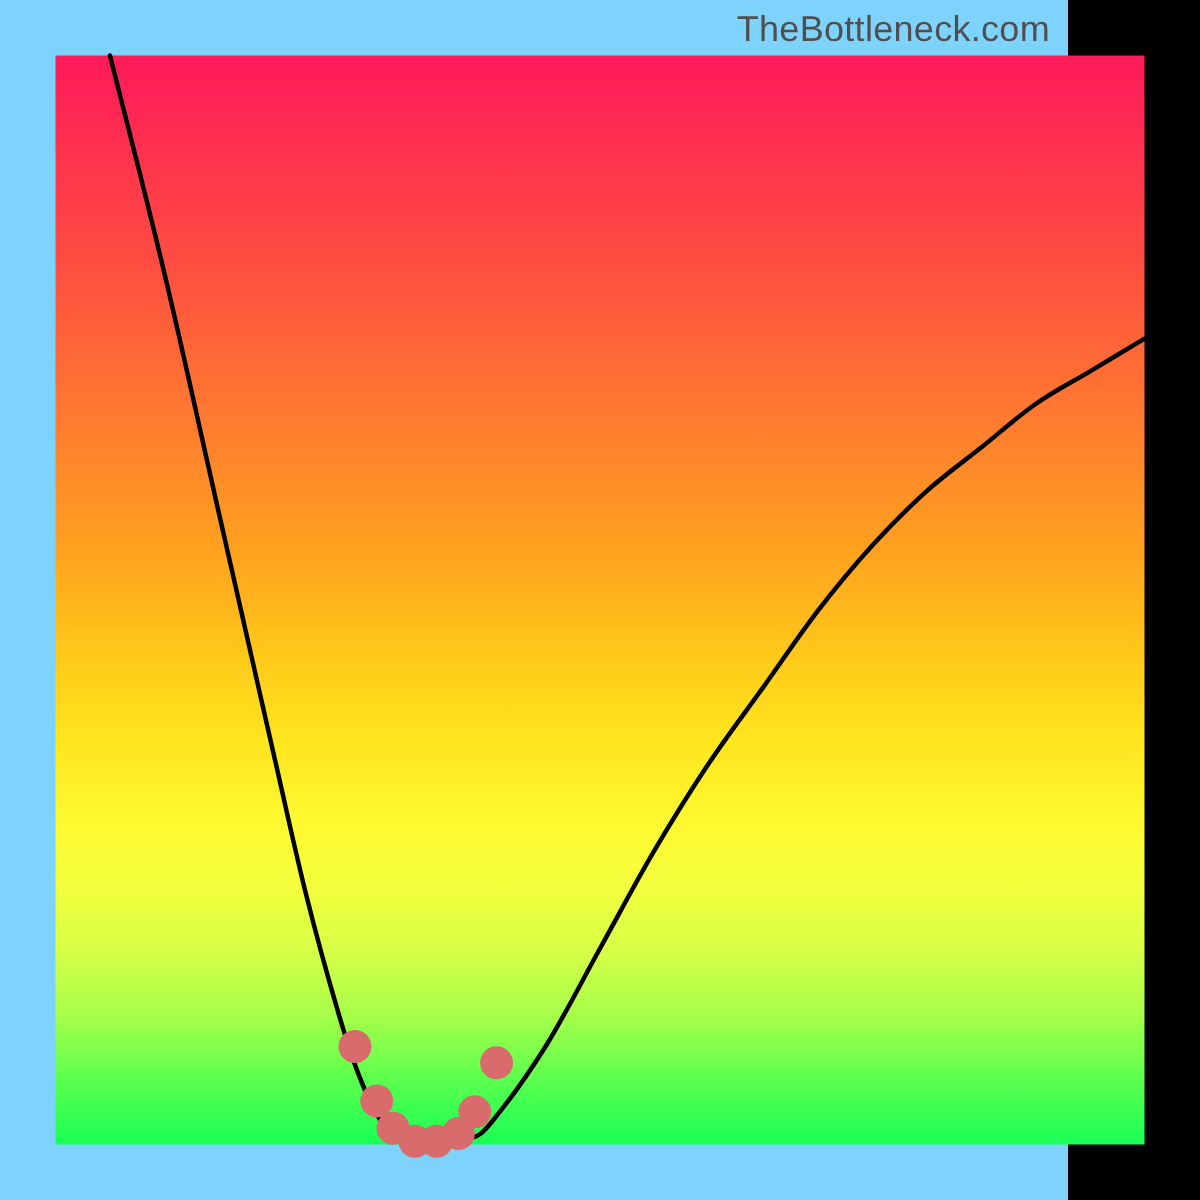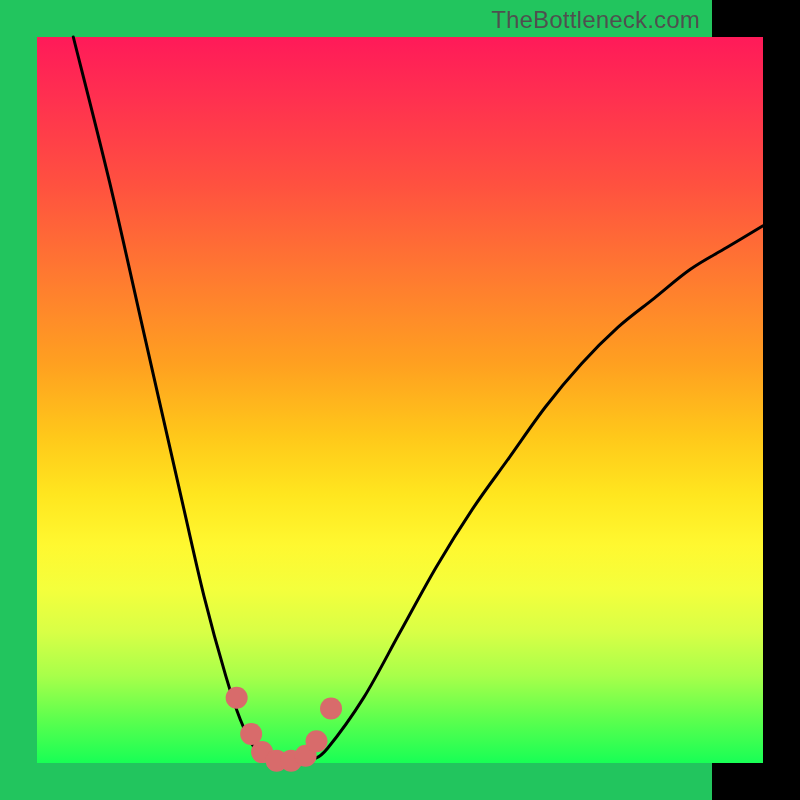--- a/index.html
+++ b/index.html
@@ -10,21 +10,21 @@
     overflow: hidden;
     background: #000;
     font-family: Arial, Helvetica, sans-serif;
   }
   .frame {
     position: absolute;
     left: 0;
     top: 0;
     width: 712px;
     height: 800px;
-    background: #22c55e;
+    background: #7dd3fc;
   }
   .plot {
     position: absolute;
     left: 37px;
     top: 37px;
     width: 726px;
     height: 726px;
     
     background: linear-gradient(to bottom,
       #ff1a59 0%,

